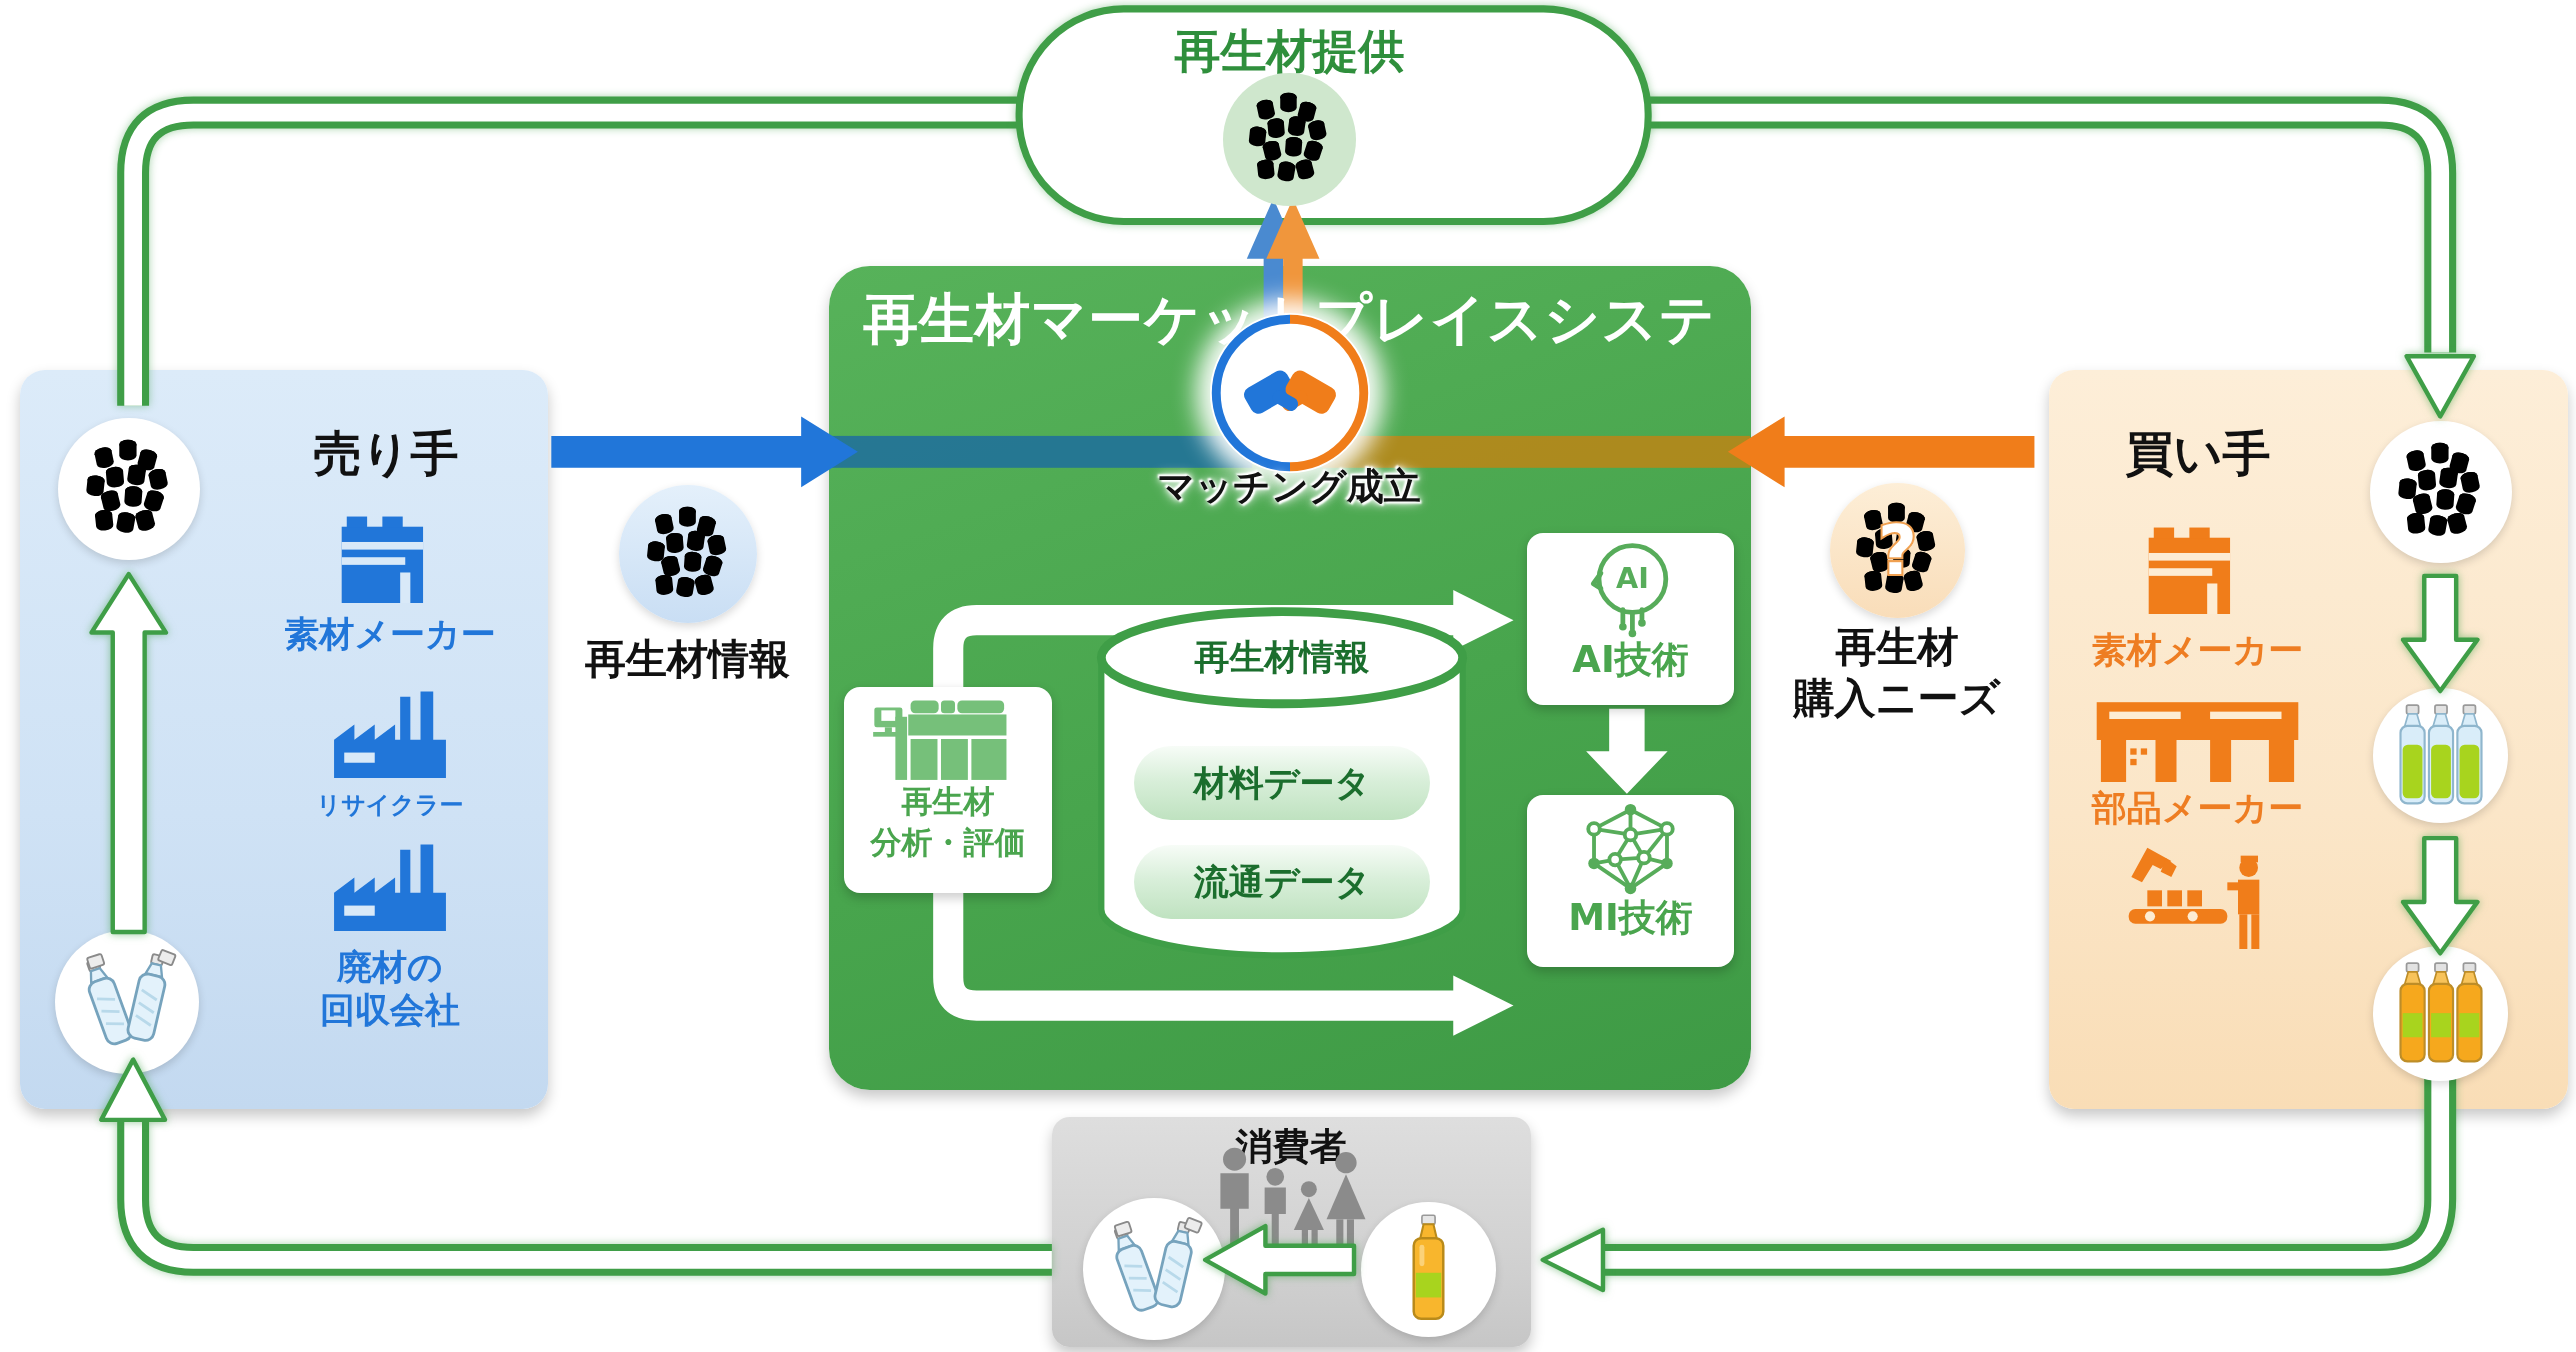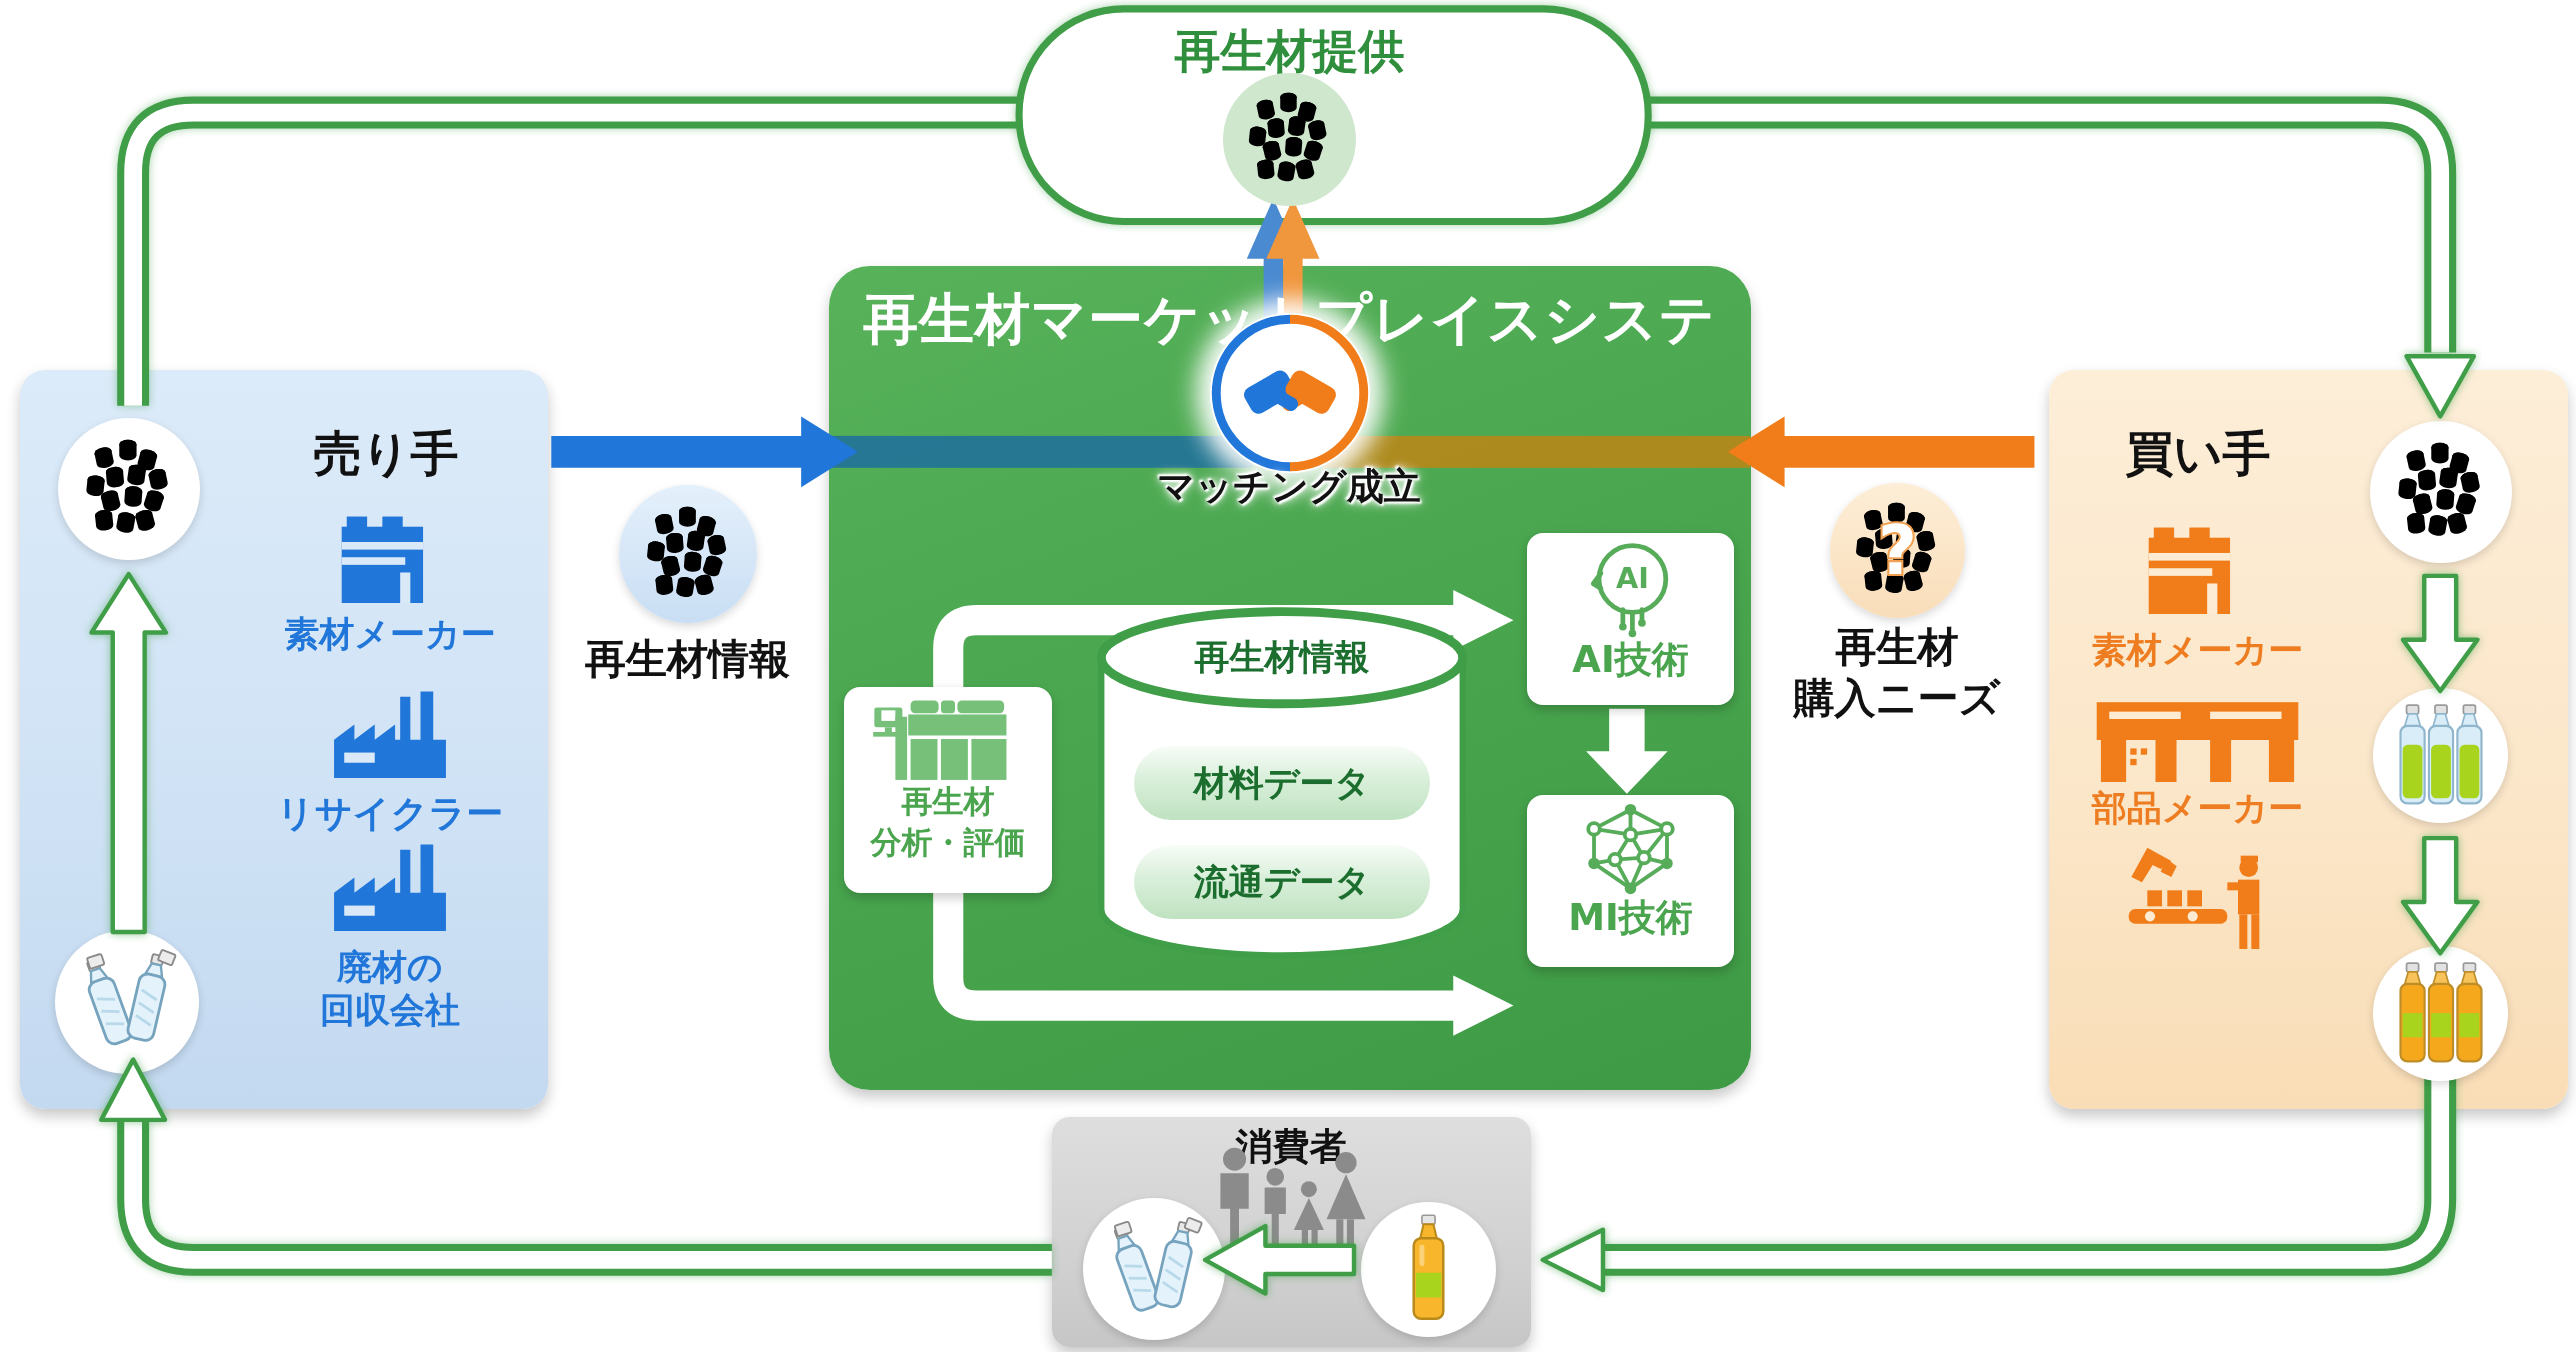--- a/index.html
+++ b/index.html
@@ -206,21 +206,21 @@
       <rect x="44" y="2" width="16" height="9"></rect>
     <rect x="12" y="22" width="64" height="6" fill="#d9e9f8"></rect>
     <rect x="12" y="34" width="50" height="6" fill="#d9e9f8"></rect>
     <rect x="58" y="46" width="8" height="24" fill="#d9e9f8"></rect>
   </svg>
   <div class="lbl blue-t" style="left:213px;top:613px;width:354px;font-size:35px;">素材メーカー</div>
   <svg class="abs" style="left:310px;top:689px;" width="160" height="89" viewBox="0 0 100 70" fill="#2176d9">
     <path d="M6,70 V40 L22,28 V40 L38,28 V40 L54,28 V40 H58 V6 H66 V40 H74 V2 H84 V40 H94 V70 Z"></path>
     <rect x="14" y="50" width="24" height="8" fill="#d9e9f8"></rect>
   </svg>
-  <div class="lbl blue-t" style="left:213px;top:791px;width:354px;font-size:37px;">リサイクラー</div>
+  <div class="lbl blue-t" style="left:213px;top:791px;width:354px;font-size:24px;">リサイクラー</div>
   <svg class="abs" style="left:310px;top:842px;" width="160" height="89" viewBox="0 0 100 70" fill="#2176d9">
     <path d="M6,70 V40 L22,28 V40 L38,28 V40 L54,28 V40 H58 V6 H66 V40 H74 V2 H84 V40 H94 V70 Z"></path>
     <rect x="14" y="50" width="24" height="8" fill="#d9e9f8"></rect>
   </svg>
   <div class="lbl pre blue-t" style="left:213px;top:946px;width:354px;font-size:35px;">廃材の
 回収会社</div>
 
   <div class="circle" style="left:58px;top:418px;width:142px;height:142px;background:#fff;">
     <svg width="108" height="108" viewBox="0 0 100 100" class="pel-y">
         <use href="#pellets-cluster" transform="translate(-3,-3)"></use>

